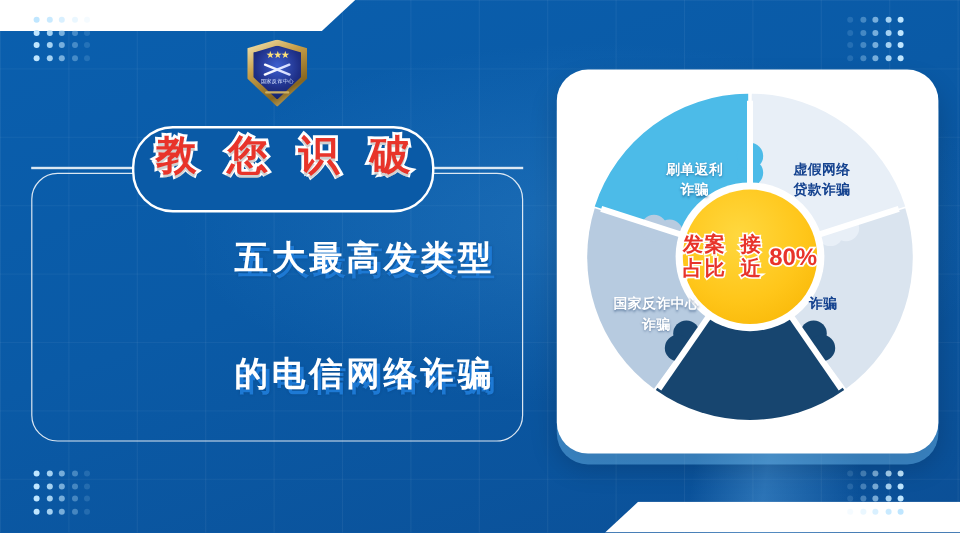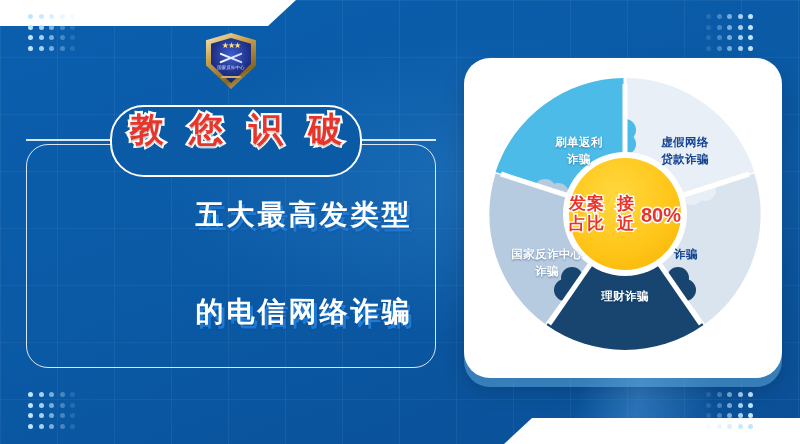--- a/index.html
+++ b/index.html
@@ -365,17 +365,16 @@
       <div>贷款诈骗</div>
     </div>
     <div class="lbl navy" id="lbl-2">
       <div>诈骗</div>
     </div>
     <div class="lbl white" id="lbl-3">
       <div>国家反诈中心</div>
       <div>诈骗</div>
     </div>
     <div class="lbl white" id="lbl-4">
-      <div>理财诈骗</div>
     </div>
   </div>
 
 </div>
 
 </body></html>

